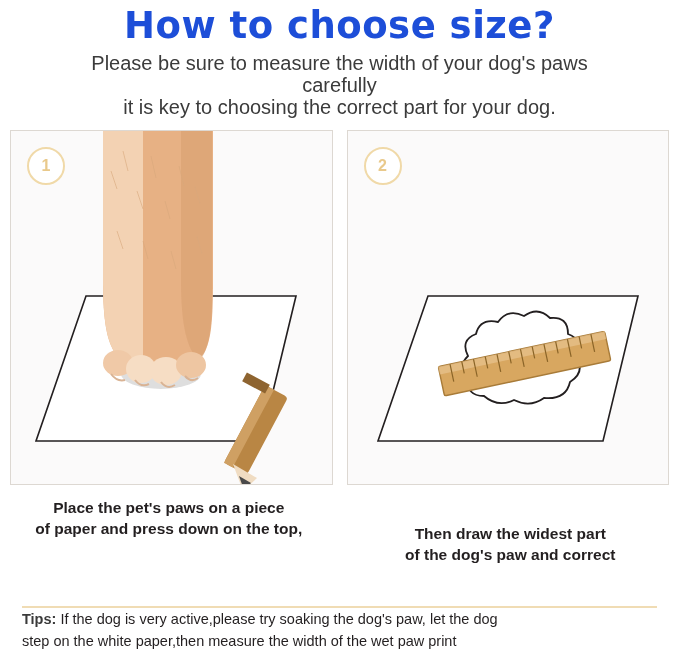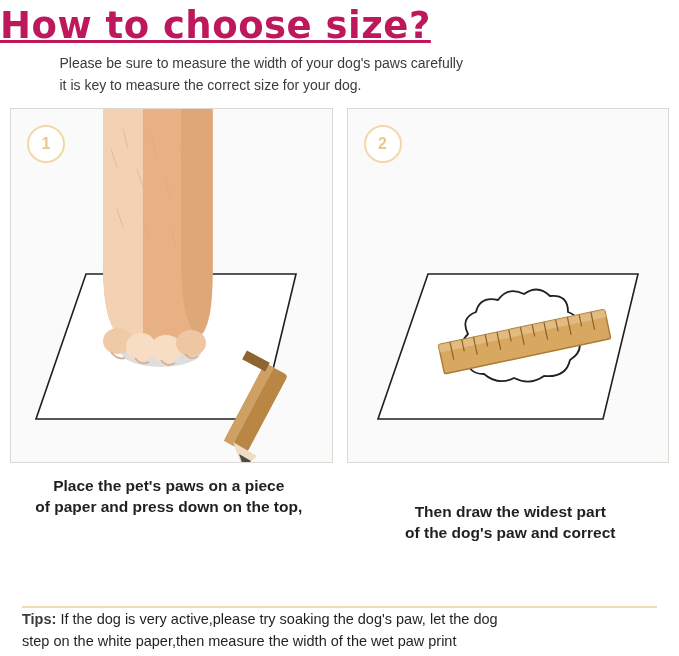--- a/index.html
+++ b/index.html
@@ -16,32 +16,32 @@
   }
   .page {
     position: relative;
     width: 679px;
     height: 656px;
     box-sizing: border-box;
   }
 
   
   .title {
+    text-align: center;
     font-size: 37px;
     font-weight: bold;
-    color: #be185d;
+    color: #1d4ed8;
     letter-spacing: 0.5px;
     margin: 4px 0 4px 0;
     line-height: 44px;
     font-family: "DejaVu Sans", sans-serif;
-    text-decoration: underline;
   }
   .subtitle {
-    text-align: left;
-    font-size: 14px;
+    text-align: center;
+    font-size: 20px;
     color: #3b3b3b;
     line-height: 22px;
     margin: 0 auto;
     width: 560px;
   }
 
   
   .panels {
     display: flex;
     gap: 14px;
@@ -119,21 +119,21 @@
 </style>
 </head>
 <body>
 
 <div class="page">
 
   <h1 class="title">How to choose size?</h1>
 
   <div class="subtitle">
     <div>Please be sure to measure the width of your dog's paws carefully</div>
-    <div>it is key to measure the correct size for your dog.</div>
+    <div>it is key to choosing the correct part for your dog.</div>
   </div>
 
   <div class="panels">
 
     <div class="panel">
       <div class="badge">1</div>
       <div class="panel-art">
         <svg width="325" height="355" viewBox="0 0 325 355" xmlns="http://www.w3.org/2000/svg">
 
           <polygon points="75,165 285,165 250,310 25,310" fill="#ffffff" stroke="#231f20" stroke-width="1.6"></polygon>

